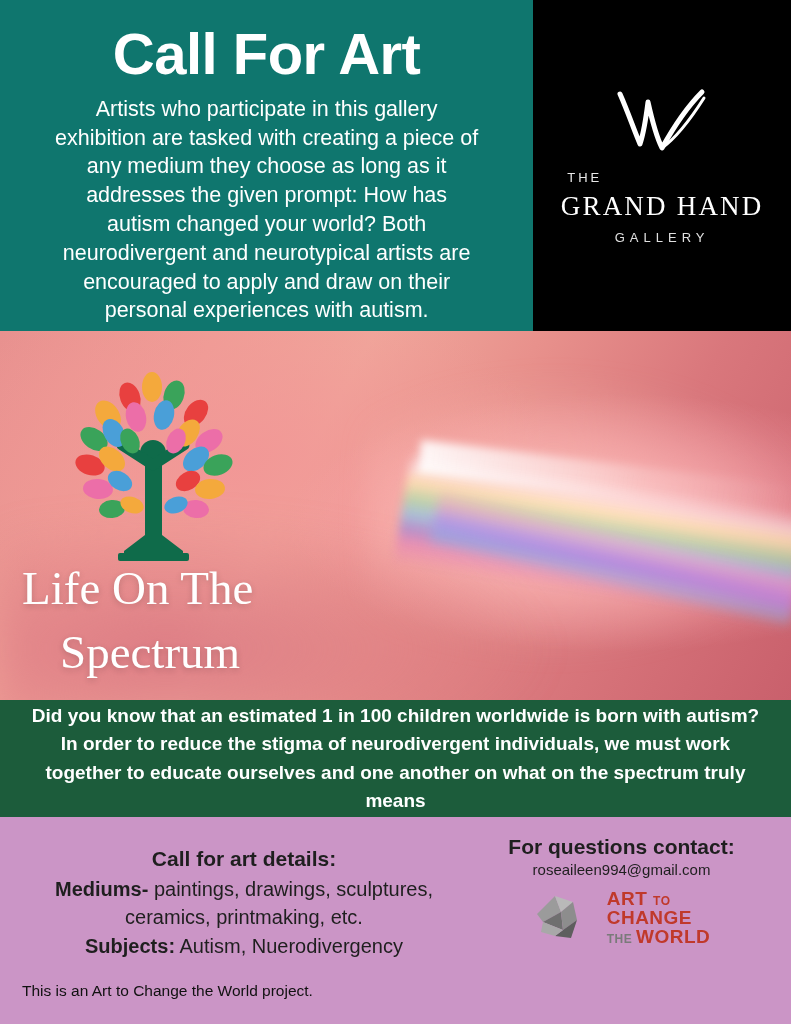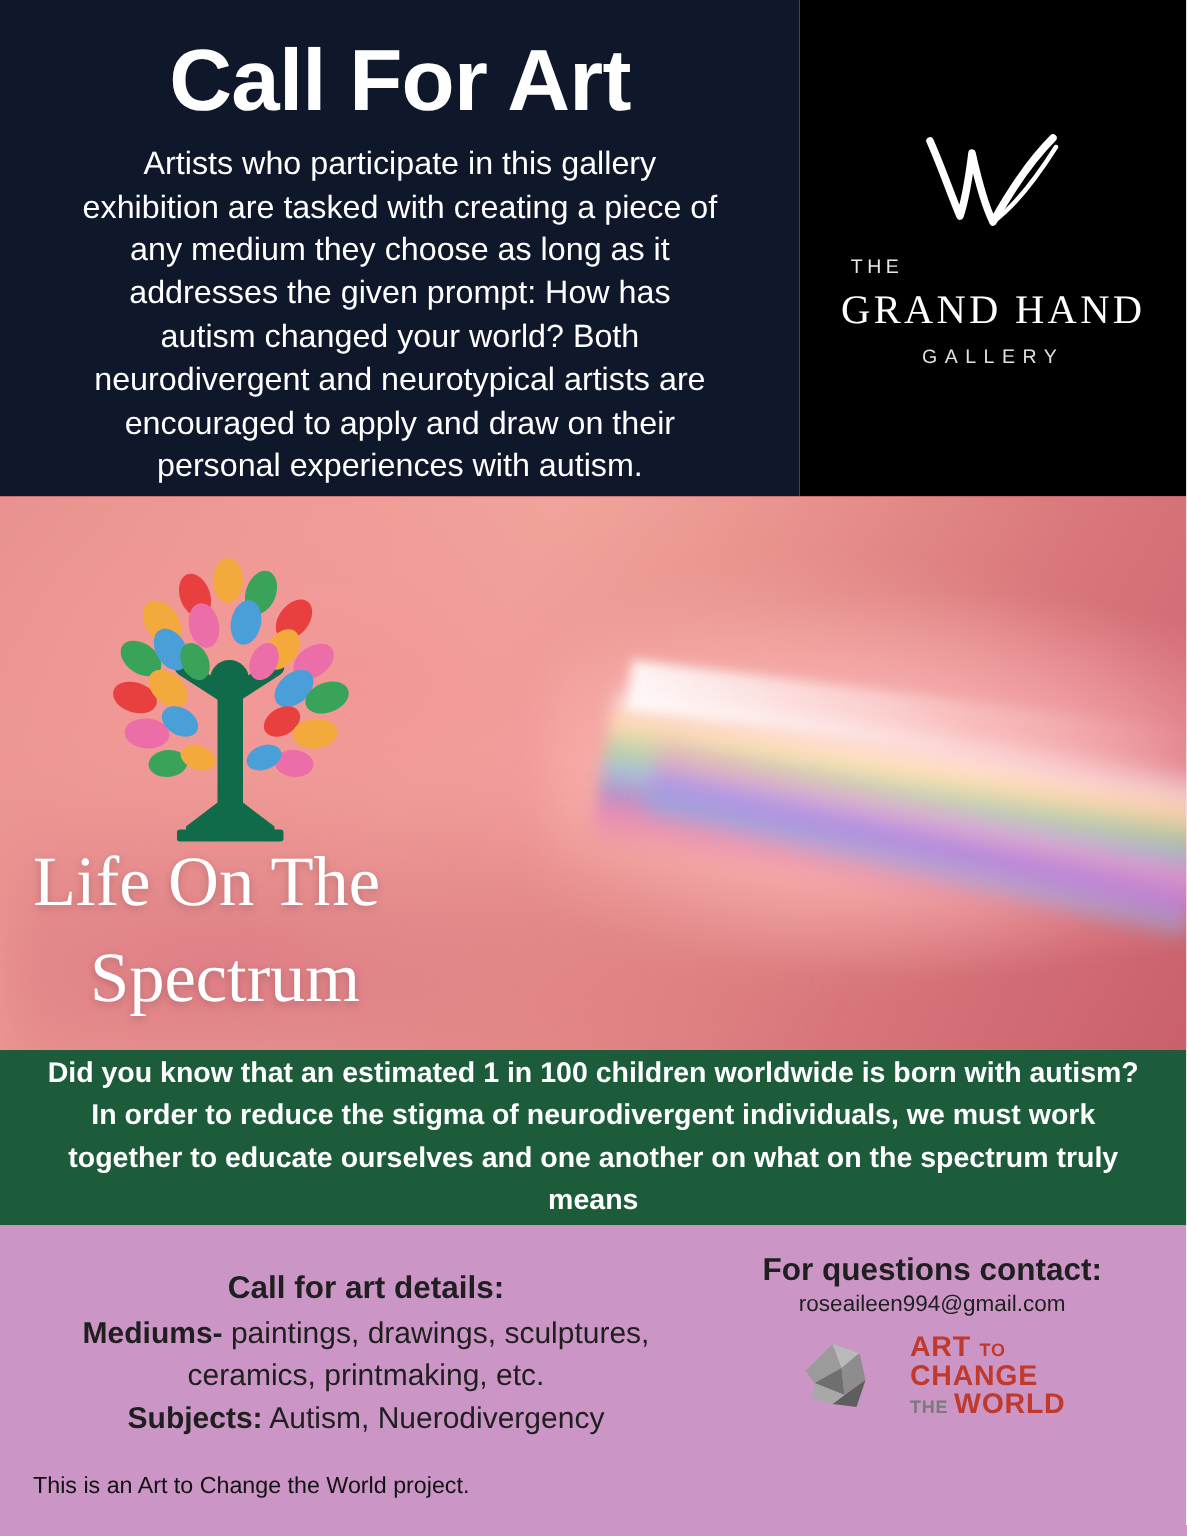--- a/index.html
+++ b/index.html
@@ -20,21 +20,21 @@
 
   
   .top {
     display: flex;
     height: 331px;
     width: 100%;
   }
   .top-left {
     width: 560px;
     height: 100%;
-    background: #0f172a;
+    background: #0f766e;
     box-sizing: border-box;
     padding: 16px 24px 10px 24px;
     color: #ffffff;
     display: flex;
     flex-direction: column;
     align-items: center;
   }
   .call-title {
     font-size: 58px;
     font-weight: bold;
@@ -88,21 +88,21 @@
     letter-spacing: 5px;
     margin-top: 8px;
   }
 
   
   .hero {
     position: relative;
     width: 100%;
     height: 369px;
     overflow: hidden;
-    background: #ef4444;
+    background: #14532d;
   }
   .hero-bg {
     position: absolute;
     inset: 0;
     background:
       radial-gradient(ellipse 60% 50% at 78% 52%, rgba(255,170,180,0.95) 0%, rgba(235,120,130,0) 70%),
       radial-gradient(ellipse 55% 70% at 30% 35%, rgba(242,150,150,0.9) 0%, rgba(226,120,125,0) 72%),
       linear-gradient(118deg, #e8918f 0%, #ef9e96 22%, #f0a79b 38%, #e8918c 55%, #d9777c 74%, #c9606c 100%);
   }
   .hero-soft1 {

